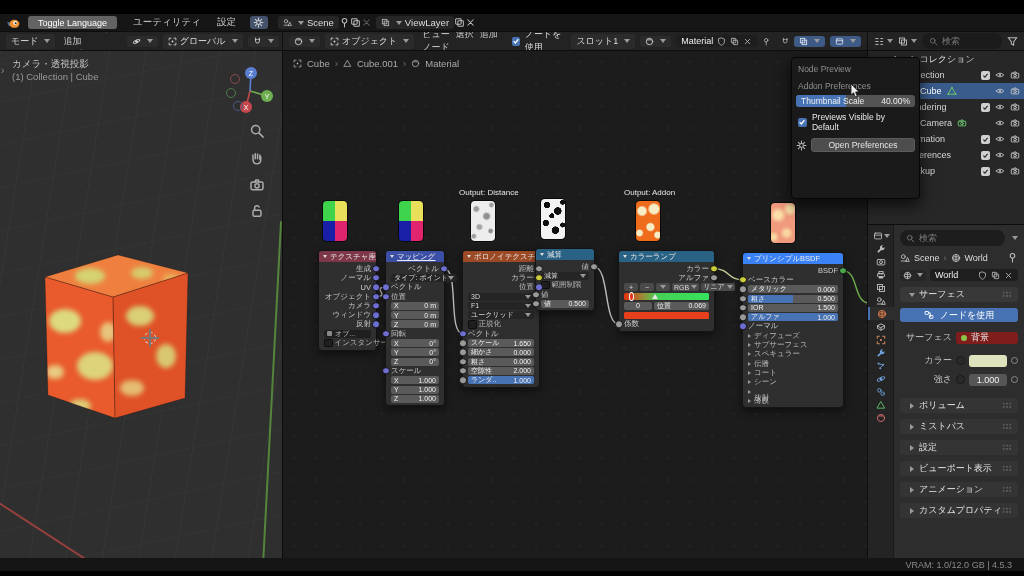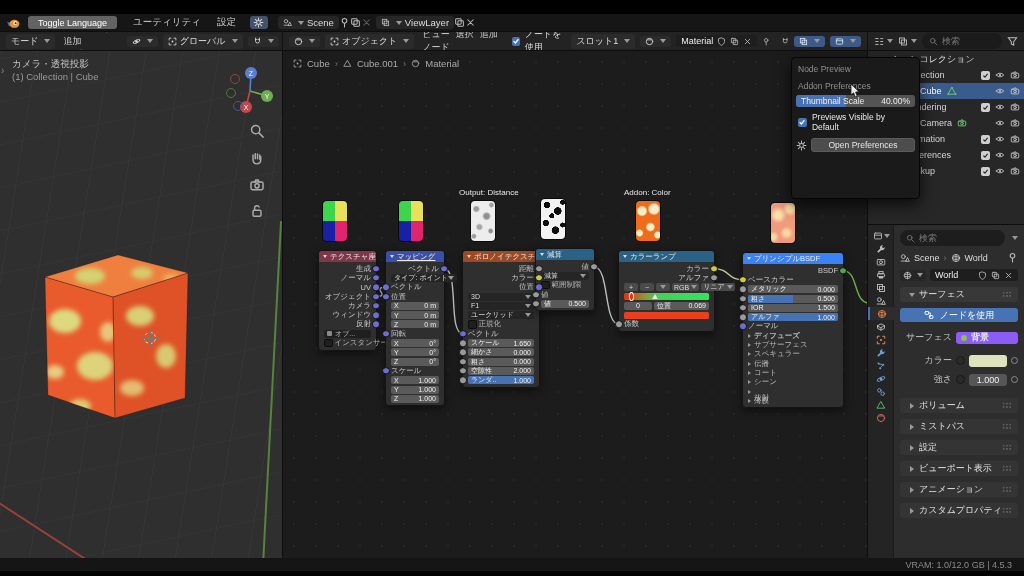--- a/index.html
+++ b/index.html
@@ -161,22 +161,22 @@
   .pname{flex:1;display:flex;align-items:center;gap:4px;background:#1e1e1e;border-radius:3px;
       padding:1px 5px;color:#eee;}
   .panelh{display:flex;align-items:center;gap:4px;background:#383838;border-radius:3px;height:15px;
       padding:0 6px;color:#e3e3e3;margin-bottom:6px;position:relative;}
   .panelh.closed{background:#343434;}
   .grip{position:absolute;right:6px;width:10px;height:7px;opacity:.5;background-image:
       radial-gradient(#888 .8px,transparent 1px);background-size:3.3px 3.3px;}
   .bluebtn{display:flex;align-items:center;gap:6px;background:#4772b3;border-radius:3px;height:14px;
       padding:0 8px;color:#fff;margin-bottom:9px;justify-content:center;}
   .plabel{width:44%;text-align:right;color:#c6c6c6;flex:0 0 auto;}
-  .pvalbox{flex:1;background:#8b5cf6;border-radius:3px;height:12px;display:flex;align-items:center;
-      gap:4px;padding:0 5px;color:#e6e6e6;font-weight:bold;}
+  .pvalbox{flex:1;background:#7f1d1d;border-radius:3px;height:12px;display:flex;align-items:center;
+      gap:4px;padding:0 5px;color:#e6e6e6;}
   .pswatch{flex:1;height:12px;border-radius:3px;background:#dfe3bd;}
   .pslider{flex:1;height:12px;border-radius:3px;background:#565656;display:flex;align-items:center;
       justify-content:center;color:#f2f2f2;}
   .sockdot{width:7px;height:7px;border-radius:50%;background:#2a2a2a;border:1px solid #191919;flex:0 0 auto;}
   .keydot{width:5px;height:5px;border-radius:50%;border:1px solid #8a8a8a;flex:0 0 auto;}
   .greendot{width:6px;height:6px;border-radius:50%;background:#8bc34a;}
   
   #pvmenu{position:absolute;left:791px;top:57px;width:129px;height:142px;background:#1a1a1a;
       border:1px solid #060606;border-radius:4px;box-shadow:0 6px 16px rgba(0,0,0,.7);
       z-index:50;font-size:8.5px;box-sizing:border-box;padding:4px;}
@@ -782,21 +782,21 @@
             <span class="socket l" style="background: rgb(154, 154, 154);"></span>
             <span class="nfield">
               <span>値</span>
               <span>0.500</span>
             </span>
           </div>
         </div>
       </div>
       <div class="node" style="left: 335px; top: 199px; width: 95px;">
         <div class="thumb thumb-orange" style="left: 17px;">
-          <div class="thumb-label">Addon: Color</div>
+          <div class="thumb-label">Output: Addon</div>
         </div>
         <div class="nheader" style="background: rgb(42, 98, 133);">
           <span class="hcaret"></span>
           <span>カラーランプ</span>
         </div>
         <div class="nbody">
           <div class="nrow right">
             <span>カラー</span>
             <span class="socket r" style="background: rgb(205, 205, 60);"></span>
           </div>
@@ -881,21 +881,21 @@
               <span>アルファ</span>
               <span>1.000</span>
             </span>
           </div>
           <div class="nrow">
             <span>ノーマル</span>
             <span class="socket l" style="background: rgb(110, 110, 208);"></span>
           </div>
           <div class="nrow">
             <span class="ccaret"></span>
-            <span style="color: rgb(187, 187, 187); font-weight: bold;">ディフューズ</span>
+            <span style="color: rgb(187, 187, 187);">ディフューズ</span>
           </div>
           <div class="nrow">
             <span class="ccaret"></span>
             <span style="color: rgb(187, 187, 187);">サブサーフェス</span>
           </div>
           <div class="nrow">
             <span class="ccaret"></span>
             <span style="color: rgb(187, 187, 187);">スペキュラー</span>
           </div>
           <div class="nrow">

